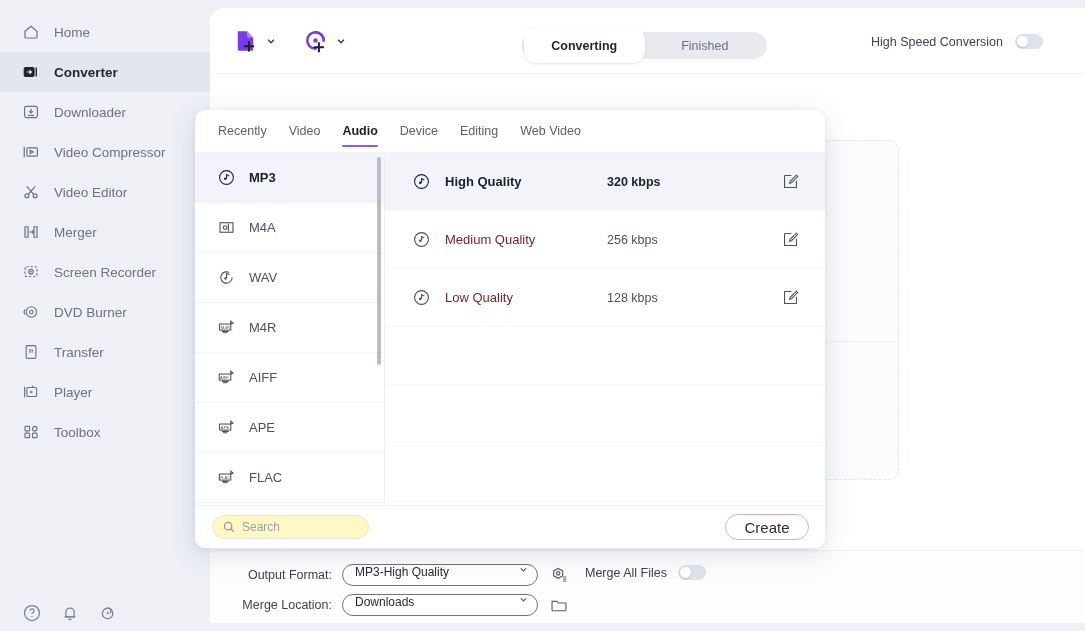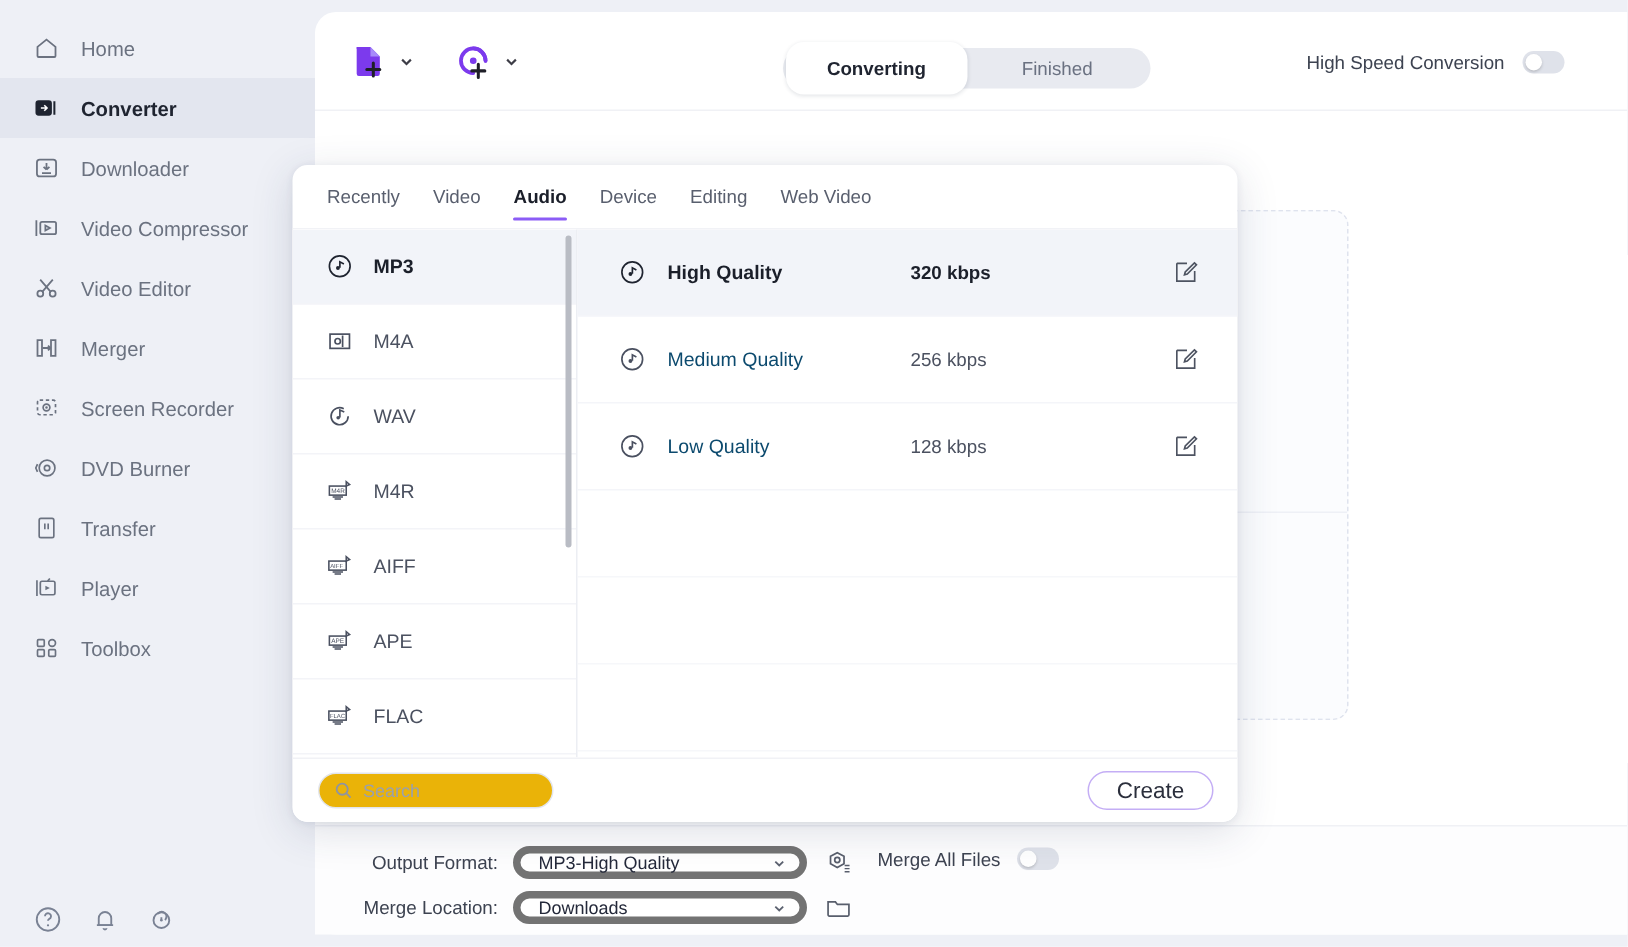--- a/index.html
+++ b/index.html
@@ -107,22 +107,22 @@
     position: absolute; left: 0; bottom: 0; width: 875px; height: 73px;
     background: #fdfdfe; border-top: 1px solid #f0f1f5;
   }
   .bb-rows { position: absolute; left: 27px; top: 9px; }
   .bb-row { display: flex; align-items: center; height: 30px; }
   .bb-label {
     font-size: 12.5px; color: #3d4351; width: 95px; text-align: right;
     margin-right: 10px;
   }
   .selectbox {
-    width: 196px; height: 22px; border: 5px solid #737373; border-radius: 11px;
-    background: #fff; display: flex; align-items: center;
+    width: 196px; height: 22px; border: 1px solid #737373; border-radius: 11px;
+    background: #fff; display: flex; 
     padding: 0 9px 0 12px; cursor: pointer;
   }
   .selectbox .sv { flex: 1; font-size: 12px; color: #24293a; }
   .selectbox .sc { width: 9px; height: 9px; color: #5c6270; }
   .selectbox .sc svg { width: 9px; height: 9px; display: block; }
   .bb-sideicon { width: 18px; height: 18px; margin-left: 12px; color: #585e6c; cursor: pointer; }
   .bb-sideicon svg { width: 18px; height: 18px; display: block; }
   .merge-grp {
     position: absolute; left: 375px; top: 14px;
     display: flex; align-items: center; gap: 11px;
@@ -179,38 +179,38 @@
   }
 
   .qual-list { flex: 1; height: 352px; position: relative; overflow: hidden; }
   .qual-row {
     height: 58px; display: flex; align-items: center;
     border-bottom: 1px solid #f4f5f9; cursor: pointer;
   }
   .qual-row.active { background: #f2f4f9; }
   .q-ico { width: 19px; height: 19px; margin-left: 27px; flex: 0 0 19px; color: #4a5060; }
   .q-ico svg { width: 19px; height: 19px; display: block; }
-  .q-name { margin-left: 14px; width: 162px; font-size: 13px; color: #0c4a6e; }
+  .q-name { margin-left: 14px; width: 162px; font-size: 13px; color: #7f1d1d; }
   .qual-row.active .q-name { color: #1b1f2a; font-weight: 600; }
   .q-rate { font-size: 12.5px; color: #4b5160; }
   .qual-row.active .q-rate { color: #1b1f2a; font-weight: 600; }
   .q-edit { margin-left: auto; margin-right: 26px; width: 17px; height: 17px; color: #4d5361; cursor: pointer; }
   .q-edit svg { width: 17px; height: 17px; display: block; }
   .qual-empty { height: 58px; border-bottom: 1px solid #f6f7fa; }
 
   .pop-footer {
     position: absolute; left: 0; bottom: 0; width: 630px; height: 43px;
     border-top: 1px solid #f1f2f6;
     display: flex; align-items: center; background: #fff;
   }
   .searchbox {
     margin-left: 17px; width: 157px; height: 24px;
     border: 1px solid #e2e5ec; border-radius: 12px;
     display: flex; align-items: center; padding: 0 10px; gap: 7px;
-    background: #eab308;
+    background: #fef9c3;
   }
   .searchbox .sico { width: 12px; height: 12px; color: #8e94a2; flex: 0 0 12px; }
   .searchbox .sico svg { width: 12px; height: 12px; display: block; }
   .searchbox input {
     border: none; outline: none; width: 100%;
     font-family: "Liberation Sans", sans-serif; font-size: 12px; color: #3a4050;
     background: transparent;
   }
   .searchbox input::placeholder { color: #9aa0ad; }
   .create-btn {

